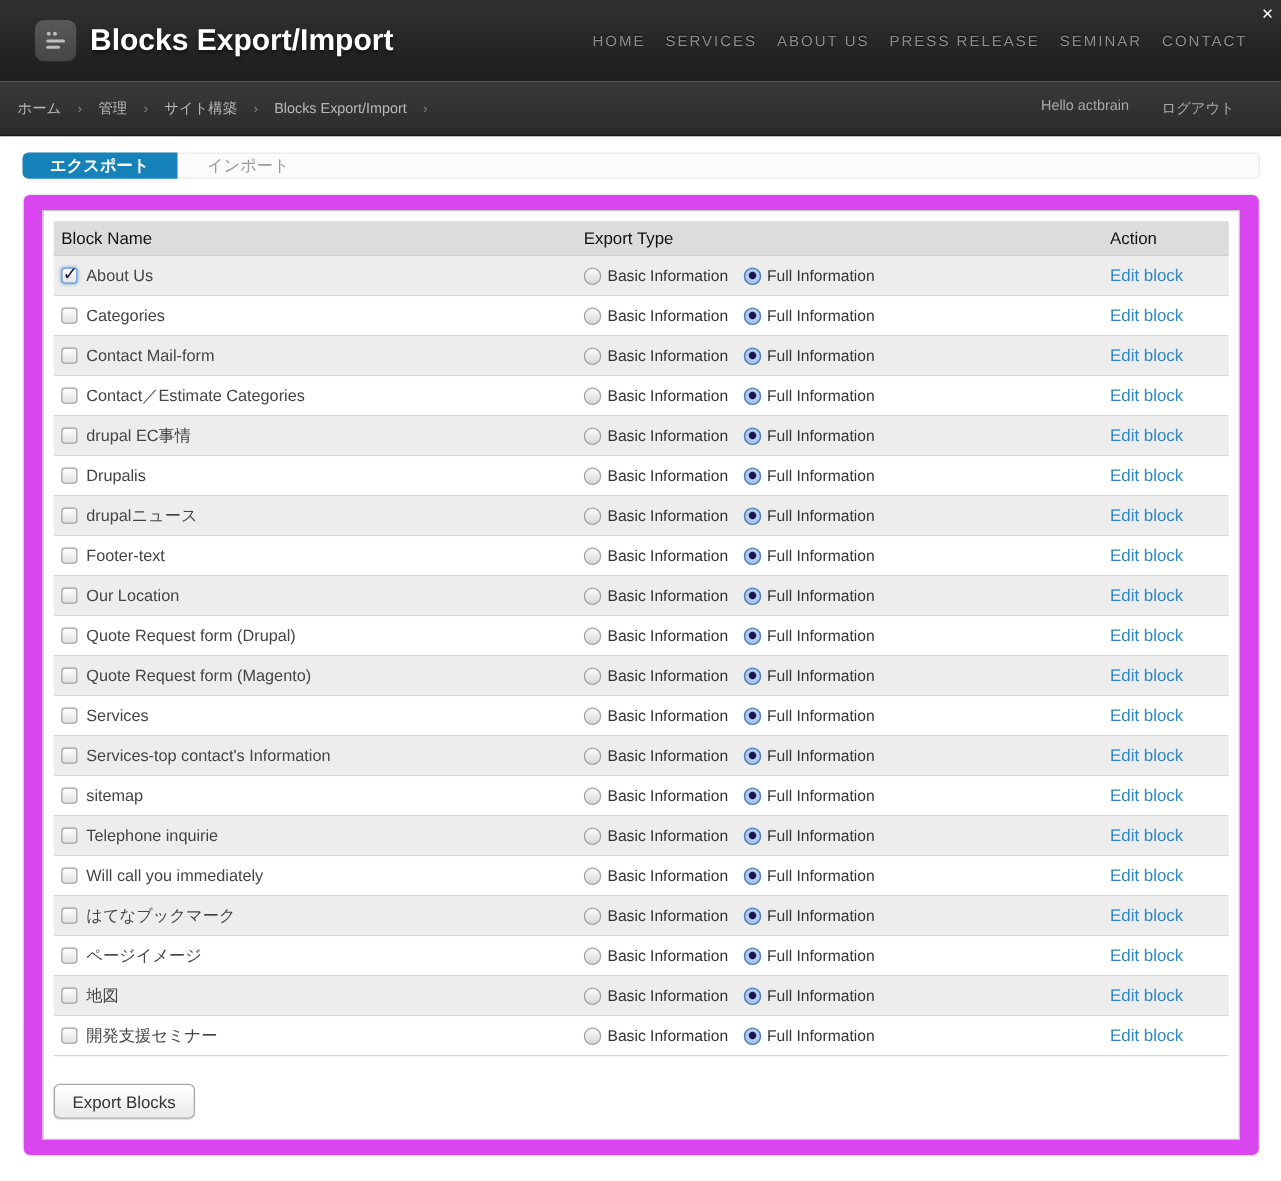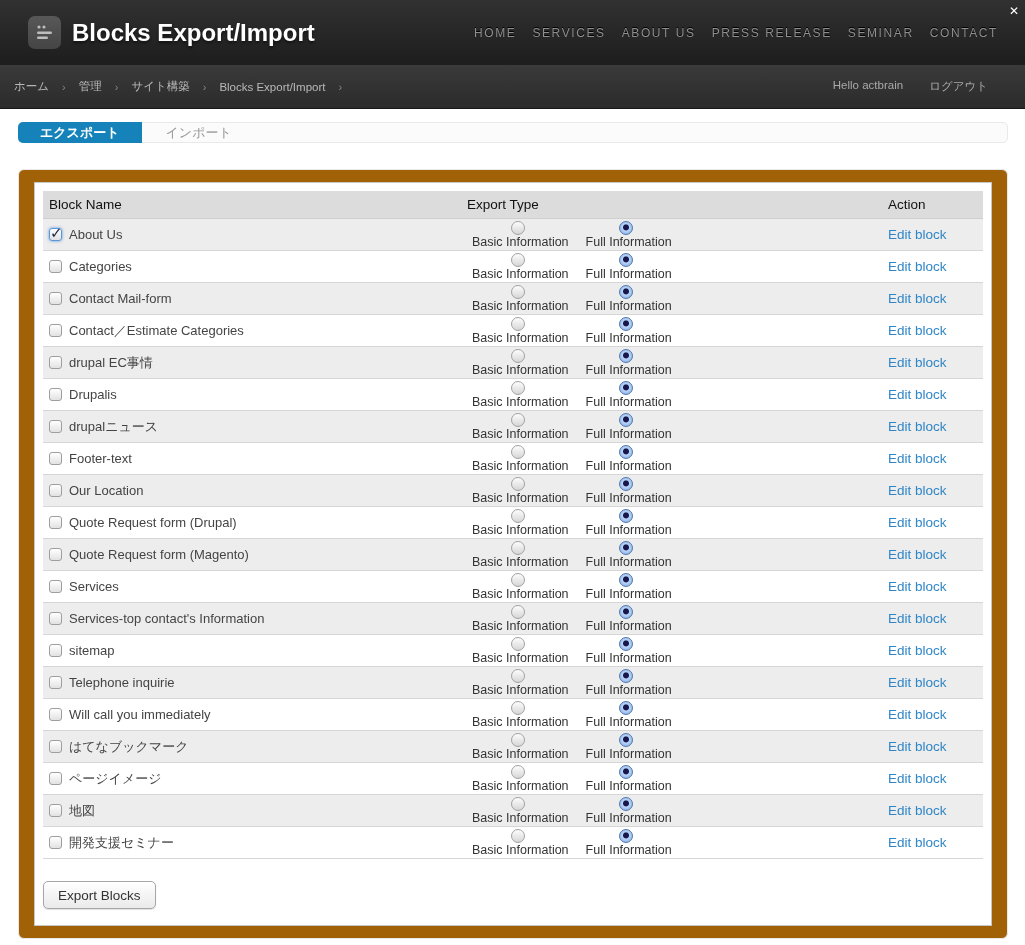--- a/index.html
+++ b/index.html
@@ -34,21 +34,21 @@
   
   .main { padding:13px 17px 10px 18px; }
 
   .tab-bar { height:21px; background:#fbfbfb; border:1px solid #e9e9e9;
     border-radius:5px; display:flex; align-items:stretch; }
   .tab { display:flex; align-items:center; padding:0 24px; font-size:13px;
     color:#999; cursor:pointer; }
   .tab.active { background:#1583ba; color:#fff; font-weight:bold;
     border-radius:5px 0 0 5px; margin:-1px 0 -1px -1px; padding:0 22px; }
 
-  .panel { margin-top:26px; background:#a16207; border:1px solid #e9e9e9;
+  .panel { margin-top:12px; background:#d946ef; border:1px solid #e9e9e9;
     border-radius:6px; padding:12px 15px 12px 15px; }
   .white-box { background:#fff; border:1px solid #c6c6c6;
     padding:8px 8px 16px 8px; }
 
   
   .trow, .thead { display:flex; align-items:center; width:100%; }
   .thead { height:28px; background:#dcdcdc; border-bottom:1px solid #cfcfcf;
     font-size:13.5px; color:#111; }
   .trow { height:32px; border-bottom:1px solid #d6d6d6; font-size:13px; color:#444; }
   .tbody .trow:nth-child(odd) { background:#ededed; }
@@ -63,21 +63,21 @@
   .checkbox.checked { border-color:#5b96d6; box-shadow:0 0 3px rgba(70,135,215,.9); }
   .checkbox.checked::after { content:"✓"; position:absolute; top:-5px; left:0;
     font-size:15px; font-weight:bold; color:#1c2440; }
 
   .radio { width:14px; height:14px; border-radius:50%; border:1px solid #a2a2a2;
     background:linear-gradient(#fdfdfd,#d6d6d6); flex:0 0 auto; cursor:pointer; }
   .radio.selected { border-color:#4d7ab0;
     background:radial-gradient(circle at 50% 45%, #17174f 0 2.5px,
       #bcd4f5 3.5px, #8fb6ea 7px); }
   .radio-label { margin-left:5px; color:#333; font-size:12.5px; white-space:nowrap; }
-  .radio-group { display:flex; align-items:center;flex-direction:column; }
+  .radio-group { display:flex; align-items:flex-start; }
   .radio-group + .radio-group { margin-left:12px; }
 
   .edit-link { color:#2e86c6; font-size:13.5px; text-decoration:none; cursor:pointer; }
 
   .export-btn { margin-top:22px; height:28px; padding:0 14px;
     border:1px solid #a6a6a6; border-radius:5px;
     background:linear-gradient(#fff,#eaeaea); font-size:13.5px; color:#333;
     font-family:Liberation Sans, sans-serif; box-shadow:0 1px 1px rgba(0,0,0,.12); cursor:pointer; }
 </style>
 </head>

